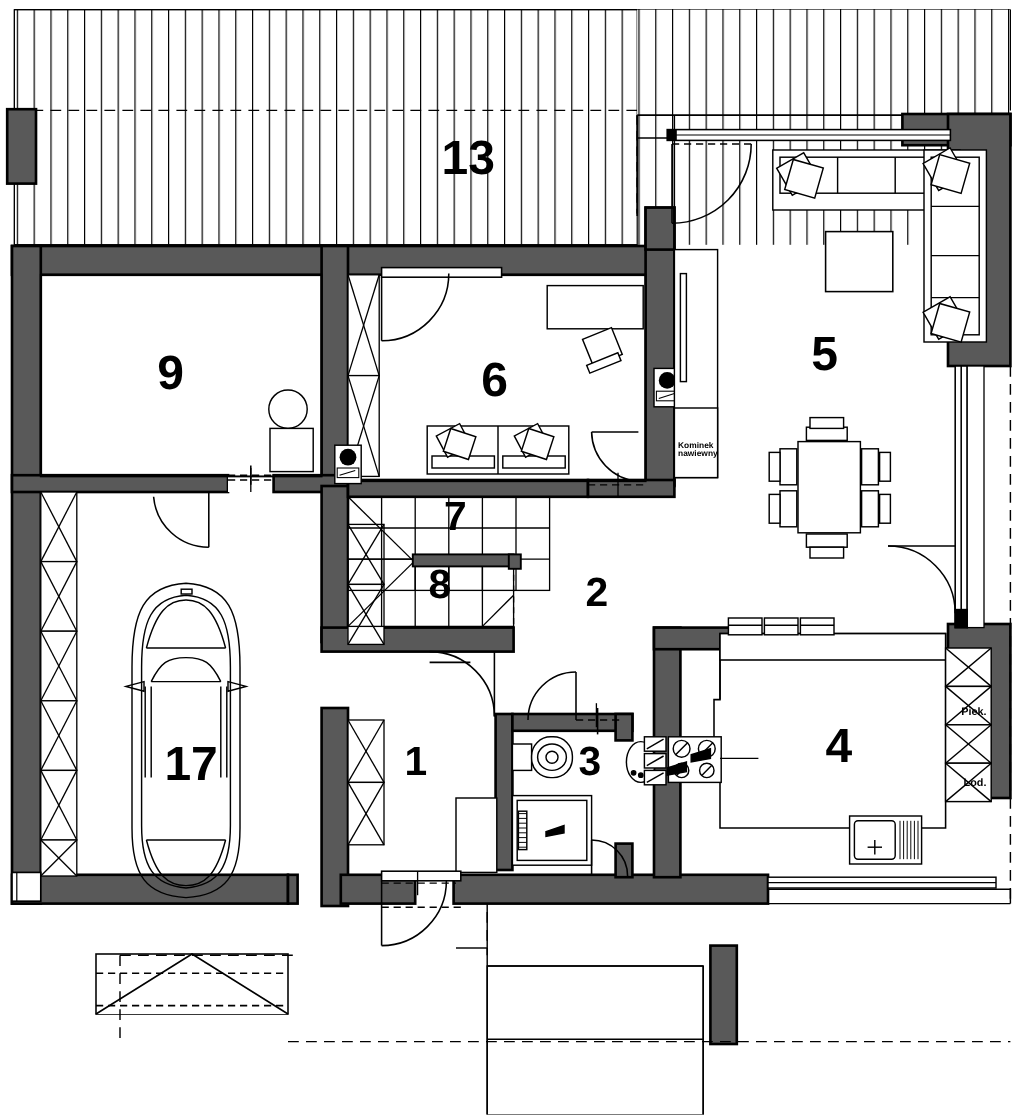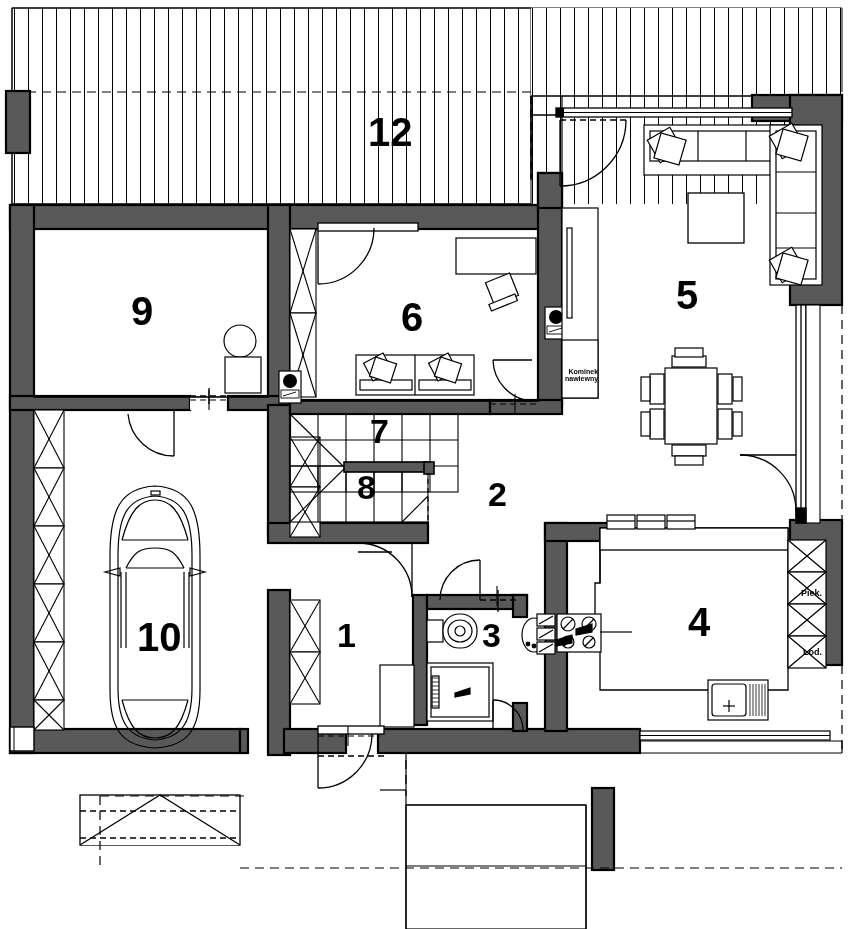--- a/index.html
+++ b/index.html
@@ -20,21 +20,21 @@
     white-space:nowrap;
     user-select:none;
   }
   .appliance-label{
     position:absolute;
     font-family:"Liberation Sans",sans-serif;
     font-weight:bold;
     color:#000000;
     line-height:1.05;
     white-space:nowrap;
-    text-align:right;
+    text-align:left;
     user-select:none;
   }
 </style>
 </head>
 <body>
 
 <div id="plan-root">
 
 <svg id="plan-svg" width="855" height="929" viewBox="0 0 855 929">
 
@@ -534,31 +534,31 @@
   </g>
   <g stroke="#000000" stroke-width="1.1">
     <line x1="515" y1="394" x2="515" y2="414"></line>
     <line x1="209" y1="390" x2="209" y2="410"></line>
     <line x1="348" y1="726" x2="348" y2="746"></line>
     <line x1="497" y1="586" x2="497" y2="606"></line>
   </g>
 
 </svg>
 
-<div class="room-label" style="left:368px;top:112px;font-size:40px;">12</div>
+<div class="room-label" style="left:368px;top:112px;font-size:40px;">13</div>
 <div class="room-label" style="left:131px;top:291px;font-size:40px;">9</div>
 <div class="room-label" style="left:401px;top:297px;font-size:40px;">6</div>
 <div class="room-label" style="left:676px;top:275px;font-size:40px;">5</div>
 <div class="room-label" style="left:370px;top:414px;font-size:34px;">7</div>
 <div class="room-label" style="left:357px;top:470px;font-size:34px;">8</div>
 <div class="room-label" style="left:488px;top:477px;font-size:34px;">2</div>
 <div class="room-label" style="left:337px;top:618px;font-size:34px;">1</div>
 <div class="room-label" style="left:482px;top:618px;font-size:34px;">3</div>
 <div class="room-label" style="left:688px;top:602px;font-size:40px;">4</div>
-<div class="room-label" style="left:137px;top:617px;font-size:40px;">10</div>
+<div class="room-label" style="left:137px;top:617px;font-size:40px;">17</div>
 
 <div class="appliance-label" style="left:565px;top:368px;font-size:7px;">
   <span>Kominek</span><br>
   <span>nawiewny</span>
 </div>
 <div class="appliance-label" style="left:801px;top:589px;font-size:9px;">Piek.</div>
 <div class="appliance-label" style="left:803px;top:648px;font-size:9px;">Lod.</div>
 
 </div>
 

